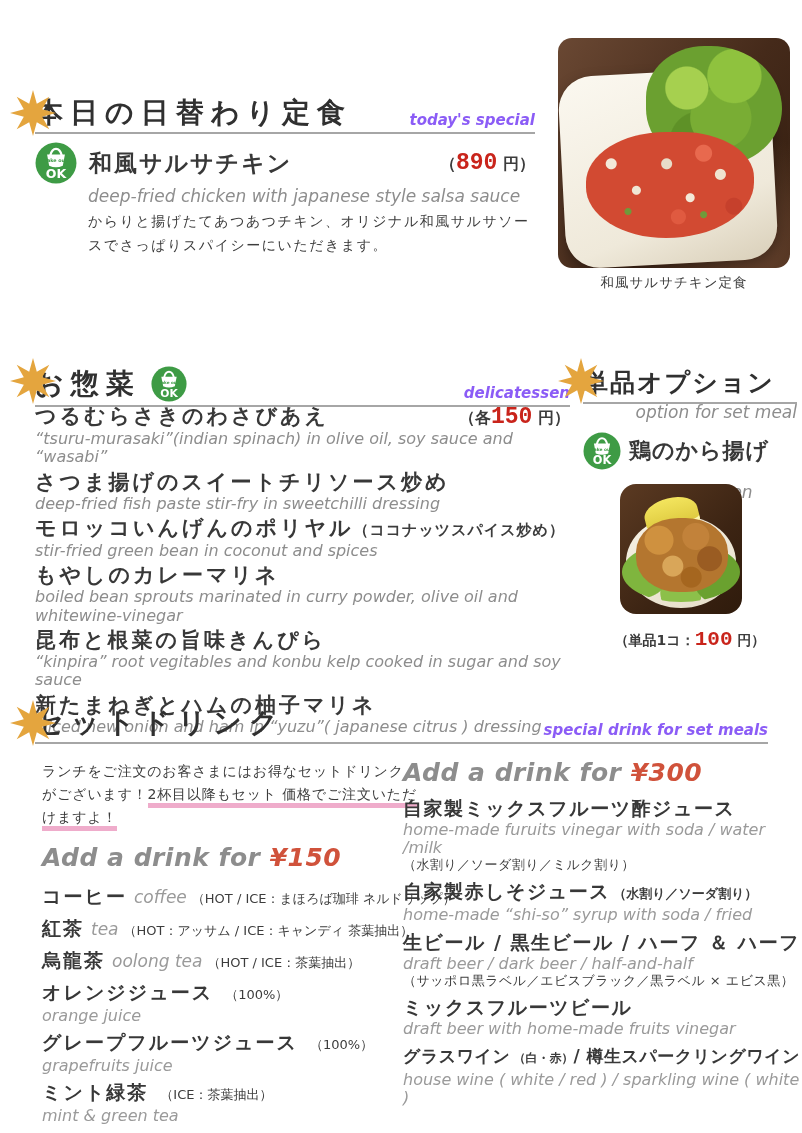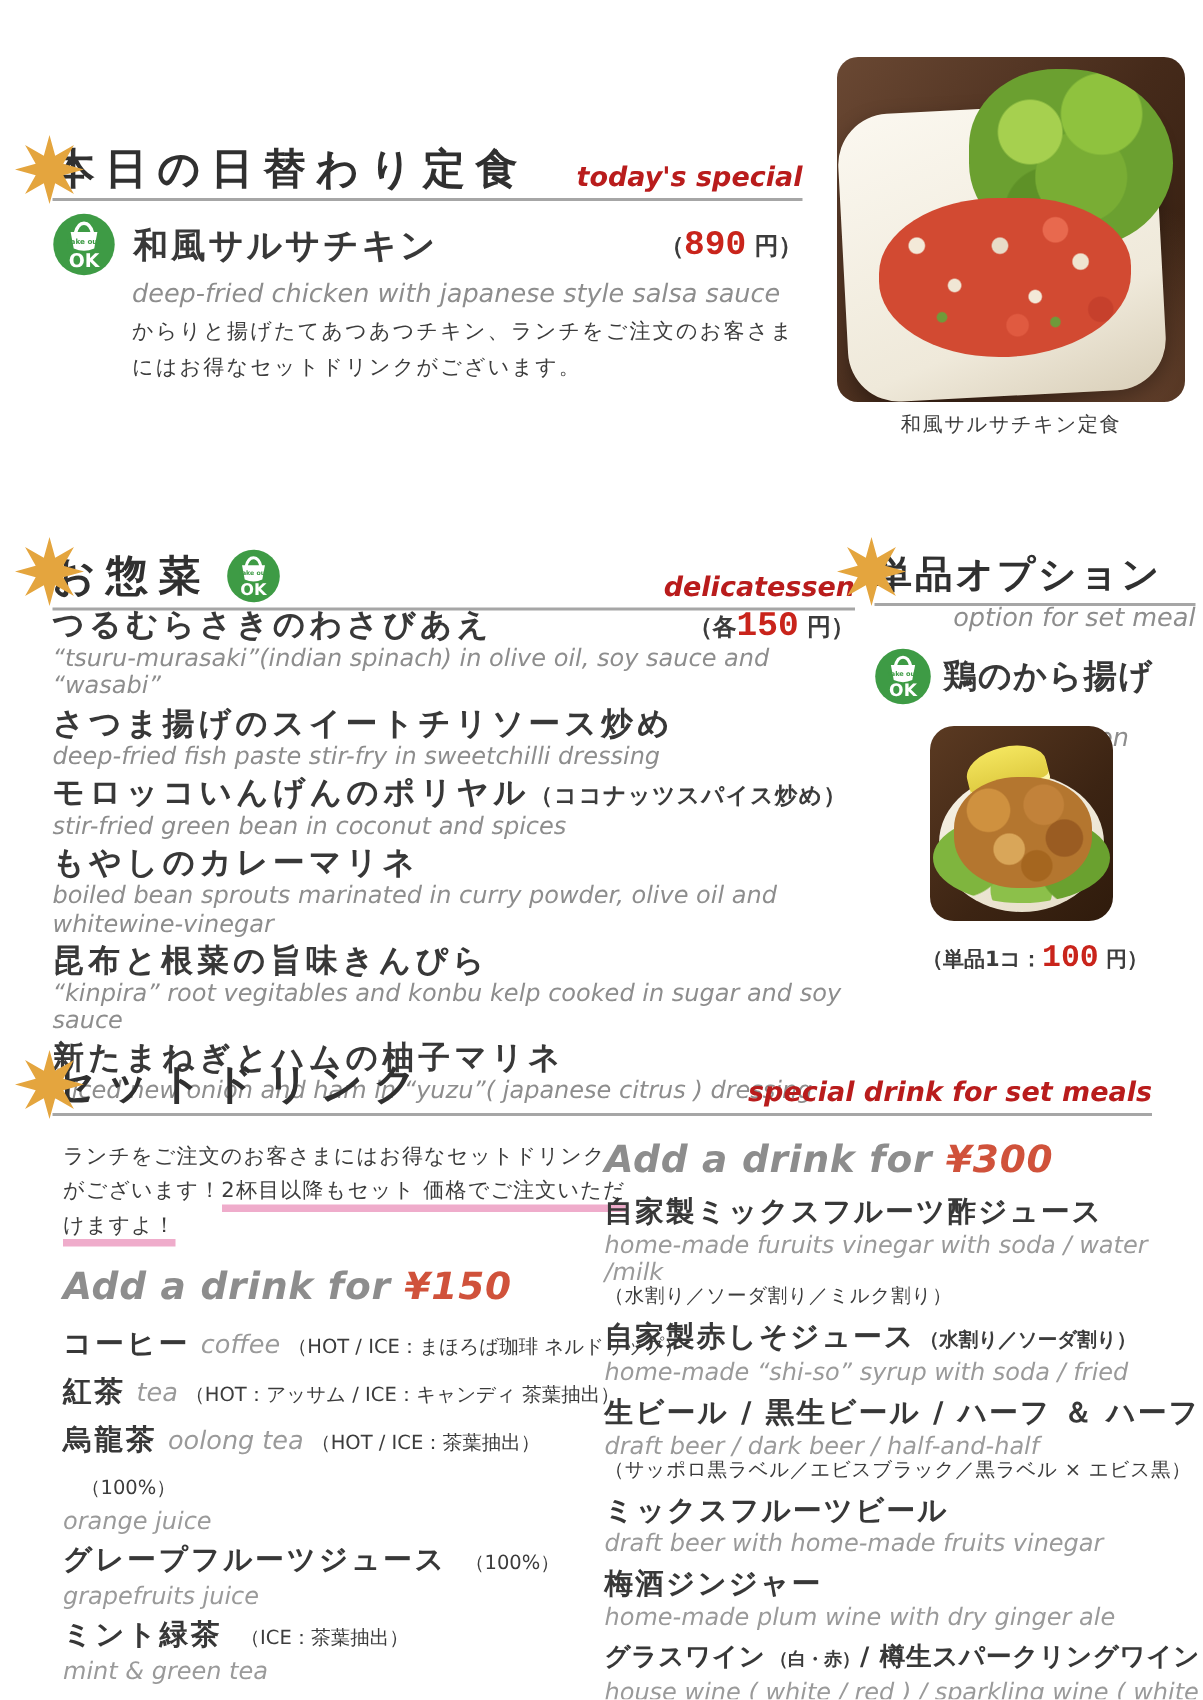--- a/index.html
+++ b/index.html
@@ -4,21 +4,21 @@
 <style>
   html,body{margin:0;padding:0;background:#fff;}
   .page{position:relative;width:802px;height:1133px;background:#ffffff;overflow:hidden;
         font-family:"DejaVu Sans","Liberation Sans",sans-serif;color:#3c3c3c;}
 
   
   .sec-head{position:absolute;display:flex;align-items:flex-end;justify-content:space-between;
             border-bottom:2px solid #a6a6a6;padding-bottom:3px;}
   .head-left{display:flex;align-items:center;}
   .jp-title{font-weight:bold;color:#303030;font-size:28px;letter-spacing:7px;line-height:1.1;white-space:nowrap;}
-  .en-sub{font-weight:bold;font-style:italic;color:#b91c1c;font-size:18px;white-space:nowrap;}
+  .en-sub{font-weight:bold;font-style:italic;color:#8b5cf6;font-size:15px;white-space:nowrap;}
   .star{position:absolute;left:-26px;top:-9px;width:48px;height:48px;z-index:2;}
   .star svg{display:block;width:100%;height:100%;}
 
   
   .badge{display:inline-block;flex:none;}
   .badge svg{display:block;width:100%;height:100%;}
   .b-small2{font-size:4.6px;fill:#3e9b45;font-weight:bold;}
   .b-ok{font-size:12px;fill:#ffffff;font-weight:bold;}
 
   
@@ -147,21 +147,21 @@
           <path d="M14.5 13 q1.5-6.5 5.5-6.5 q4 0 5.5 6.5" fill="none" stroke="#ffffff" stroke-width="2.2"></path>
           <path d="M11.5 12 h17 l-2 10.5 q-6.5 3 -13 0 z" fill="#ffffff"></path>
           <text class="b-small2" x="20" y="19.5" text-anchor="middle">take out</text>
           <text class="b-ok" x="20" y="34" text-anchor="middle">OK</text>
         </svg>
       </span>
       <span class="today-name">和風サルサチキン</span>
       <span class="price-wrap"><span>（</span><span class="price-num">890</span><span> 円）</span></span>
     </div>
     <div class="today-en">deep-fried chicken with japanese style salsa sauce</div>
-    <div class="today-jp">からりと揚げたてあつあつチキン、ランチをご注文のお客さまにはお得なセットドリンクがございます。</div>
+    <div class="today-jp">からりと揚げたてあつあつチキン、オリジナル和風サルサソースでさっぱりスパイシーにいただきます。</div>
   </div>
 
   <div class="photo1">
     <div class="plate1"></div>
     <div class="lettuce1"></div>
     <div class="salsa1"></div>
   </div>
   <div class="photo-cap">和風サルサチキン定食</div>
 
   <div class="sec-head" style="left:35px;top:366px;width:535px;">
@@ -297,20 +297,21 @@
     <div class="dl-row">
       <div class="dl-l1">
           <span class="dl-jp">烏龍茶</span>
           <span class="dl-en">oolong tea</span>
           <span class="dl-note">（HOT / ICE：茶葉抽出）</span>
         </div>
 
     </div>
     <div class="dl-row">
       <div class="dl-l1">
+          <span class="dl-jp">オレンジジュース</span>
           <span class="dl-en"></span>
           <span class="dl-note">（100%）</span>
         </div>
       <div class="dl-l2">orange juice</div>
     </div>
     <div class="dl-row">
       <div class="dl-l1">
           <span class="dl-jp">グレープフルーツジュース</span>
           <span class="dl-en"></span>
           <span class="dl-note">（100%）</span>
@@ -354,28 +355,20 @@
         </div>
       <div class="dr-en">draft beer / dark beer / half-and-half</div>
       <div class="dr-note2">（サッポロ黒ラベル／エビスブラック／黒ラベル × エビス黒）</div>
     </div>
     <div class="dr-row">
       <div class="dr-l1">
           <span class="dr-jp">ミックスフルーツビール</span>
           <span class="dr-note"></span>
         </div>
       <div class="dr-en">draft beer  with home-made fruits vinegar</div>
-
-    </div>
-    <div class="dr-row">
-      <div class="dr-l1">
-          <span class="dr-jp">梅酒ジンジャー</span>
-          <span class="dr-note"></span>
-        </div>
-      <div class="dr-en">home-made plum wine with dry ginger ale</div>
 
     </div>
     <div class="dr-row">
       <div class="dr-l1 tight">
           <span class="dr-jp">グラスワイン</span>
           <span class="dr-note">（白・赤）</span>
           <span class="dr-jp"> / 樽生スパークリングワイン</span>
         </div>
       <div class="dr-en">house wine ( white / red ) / sparkling wine ( white )</div>
     </div>

